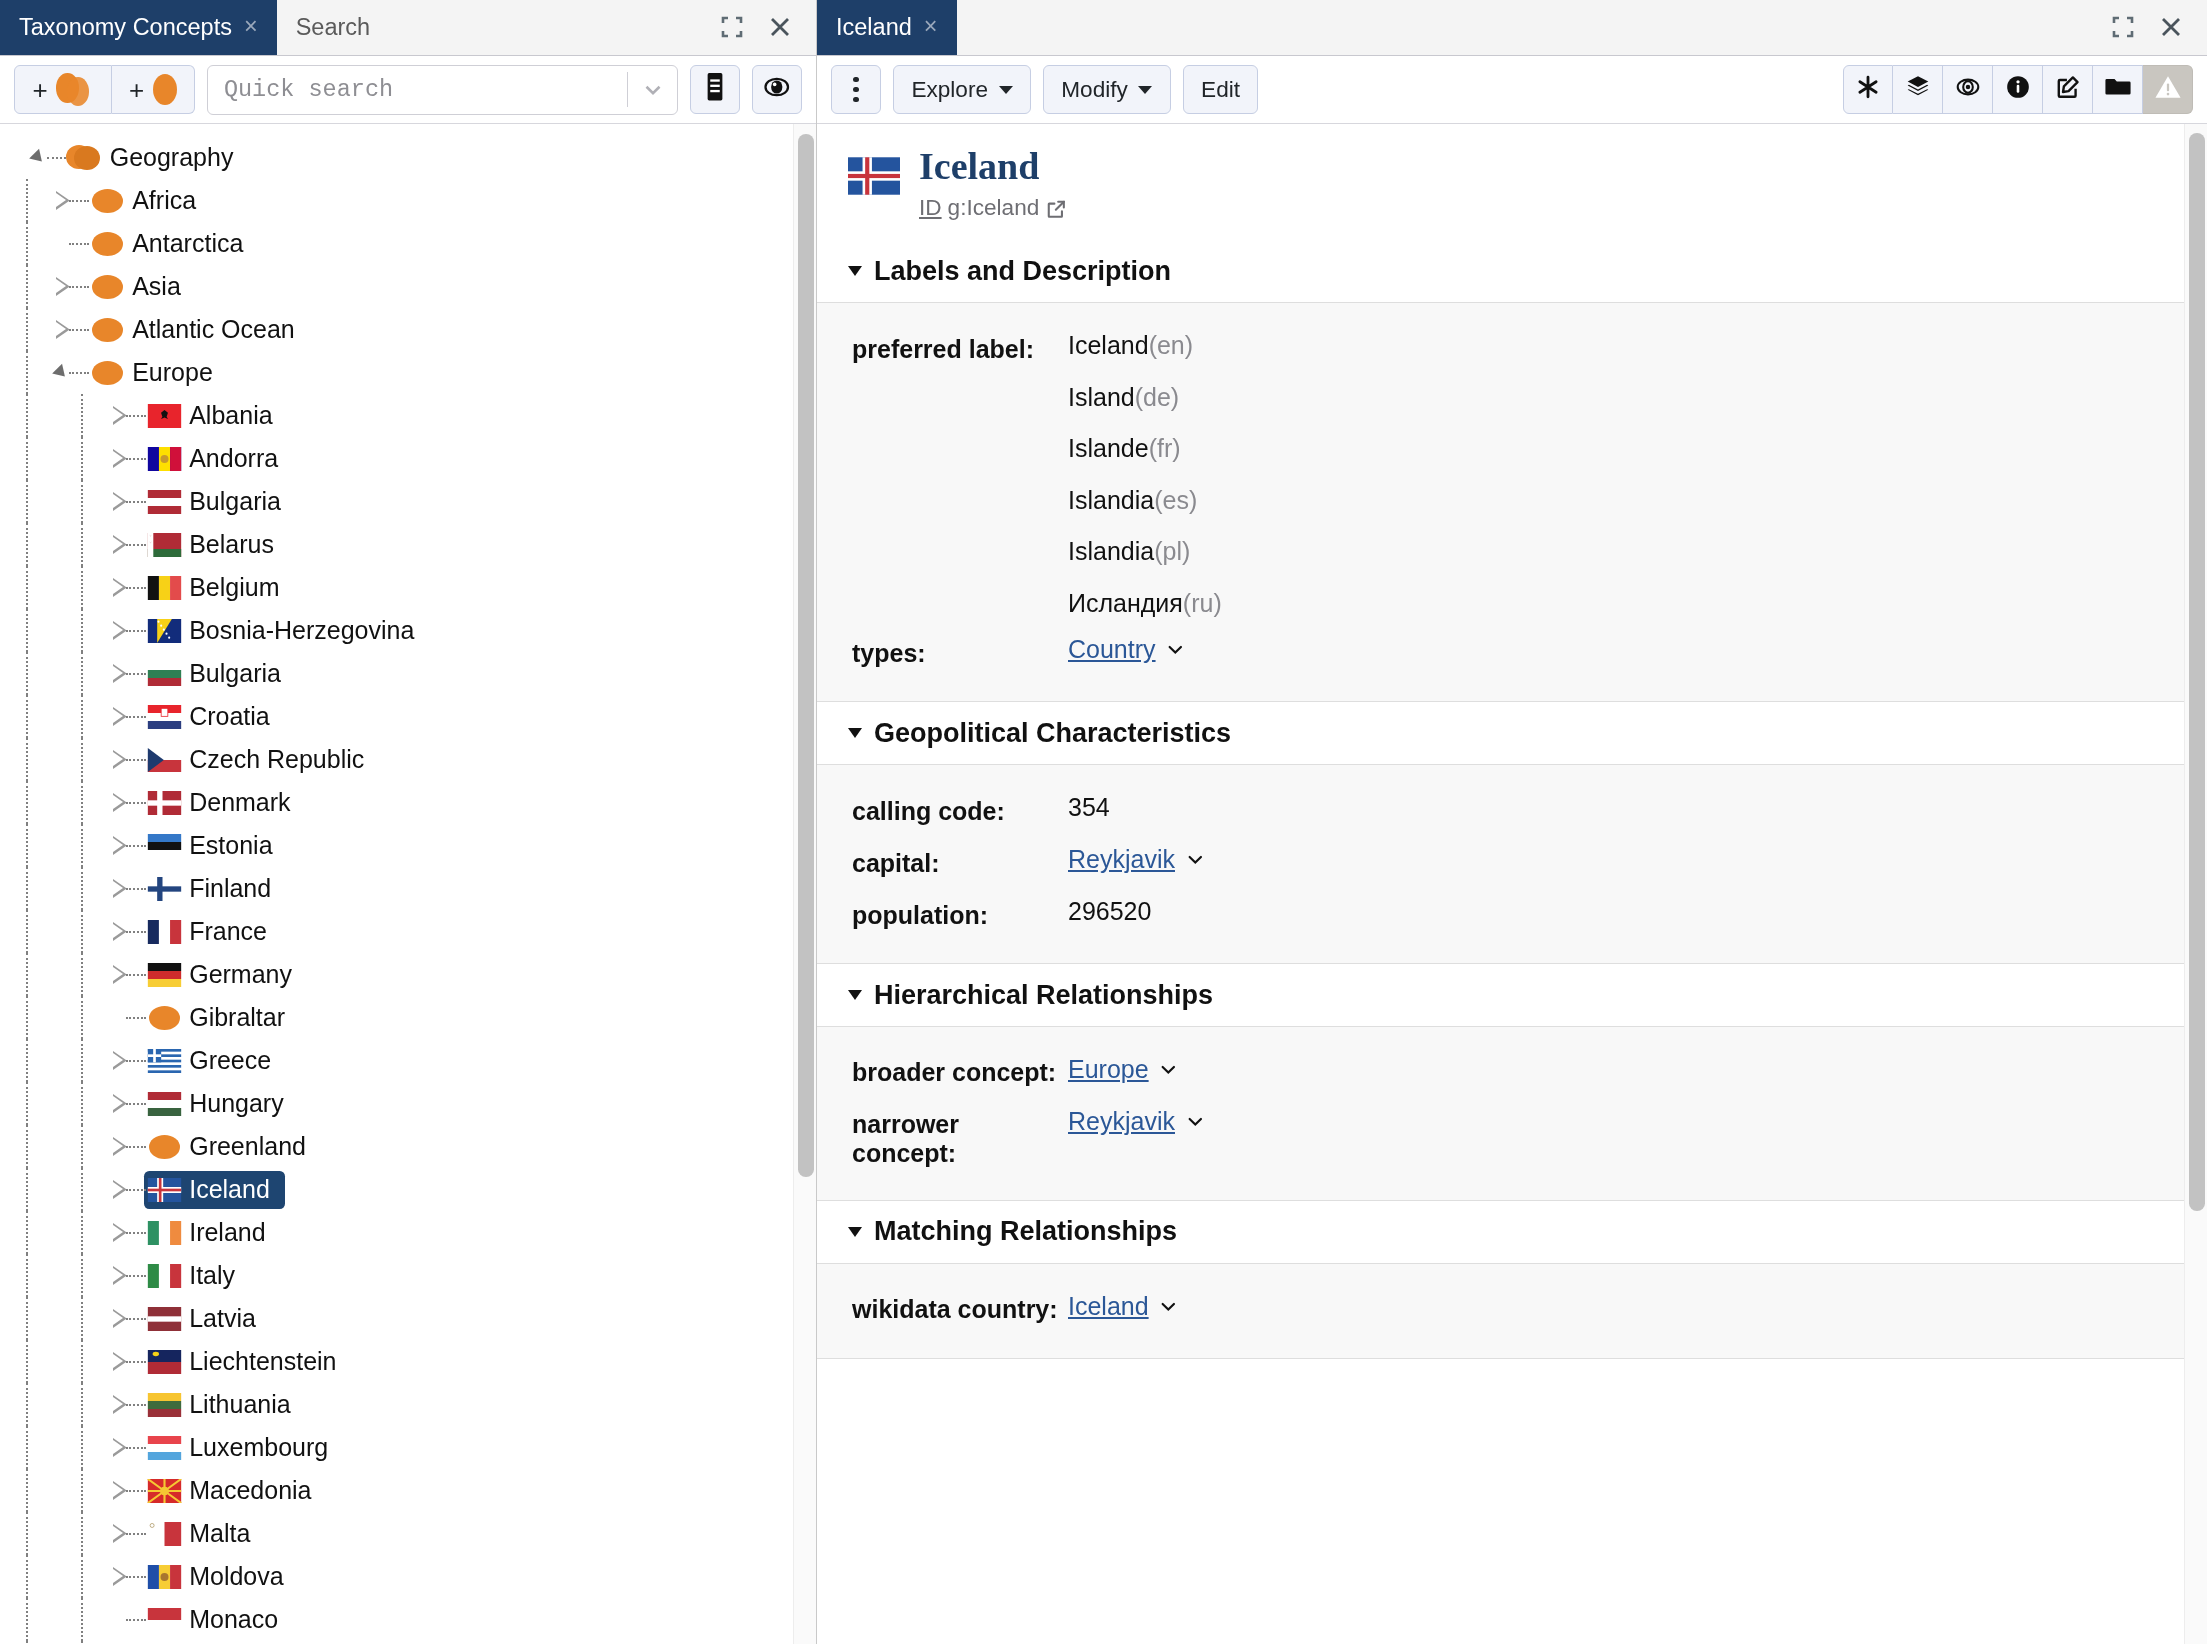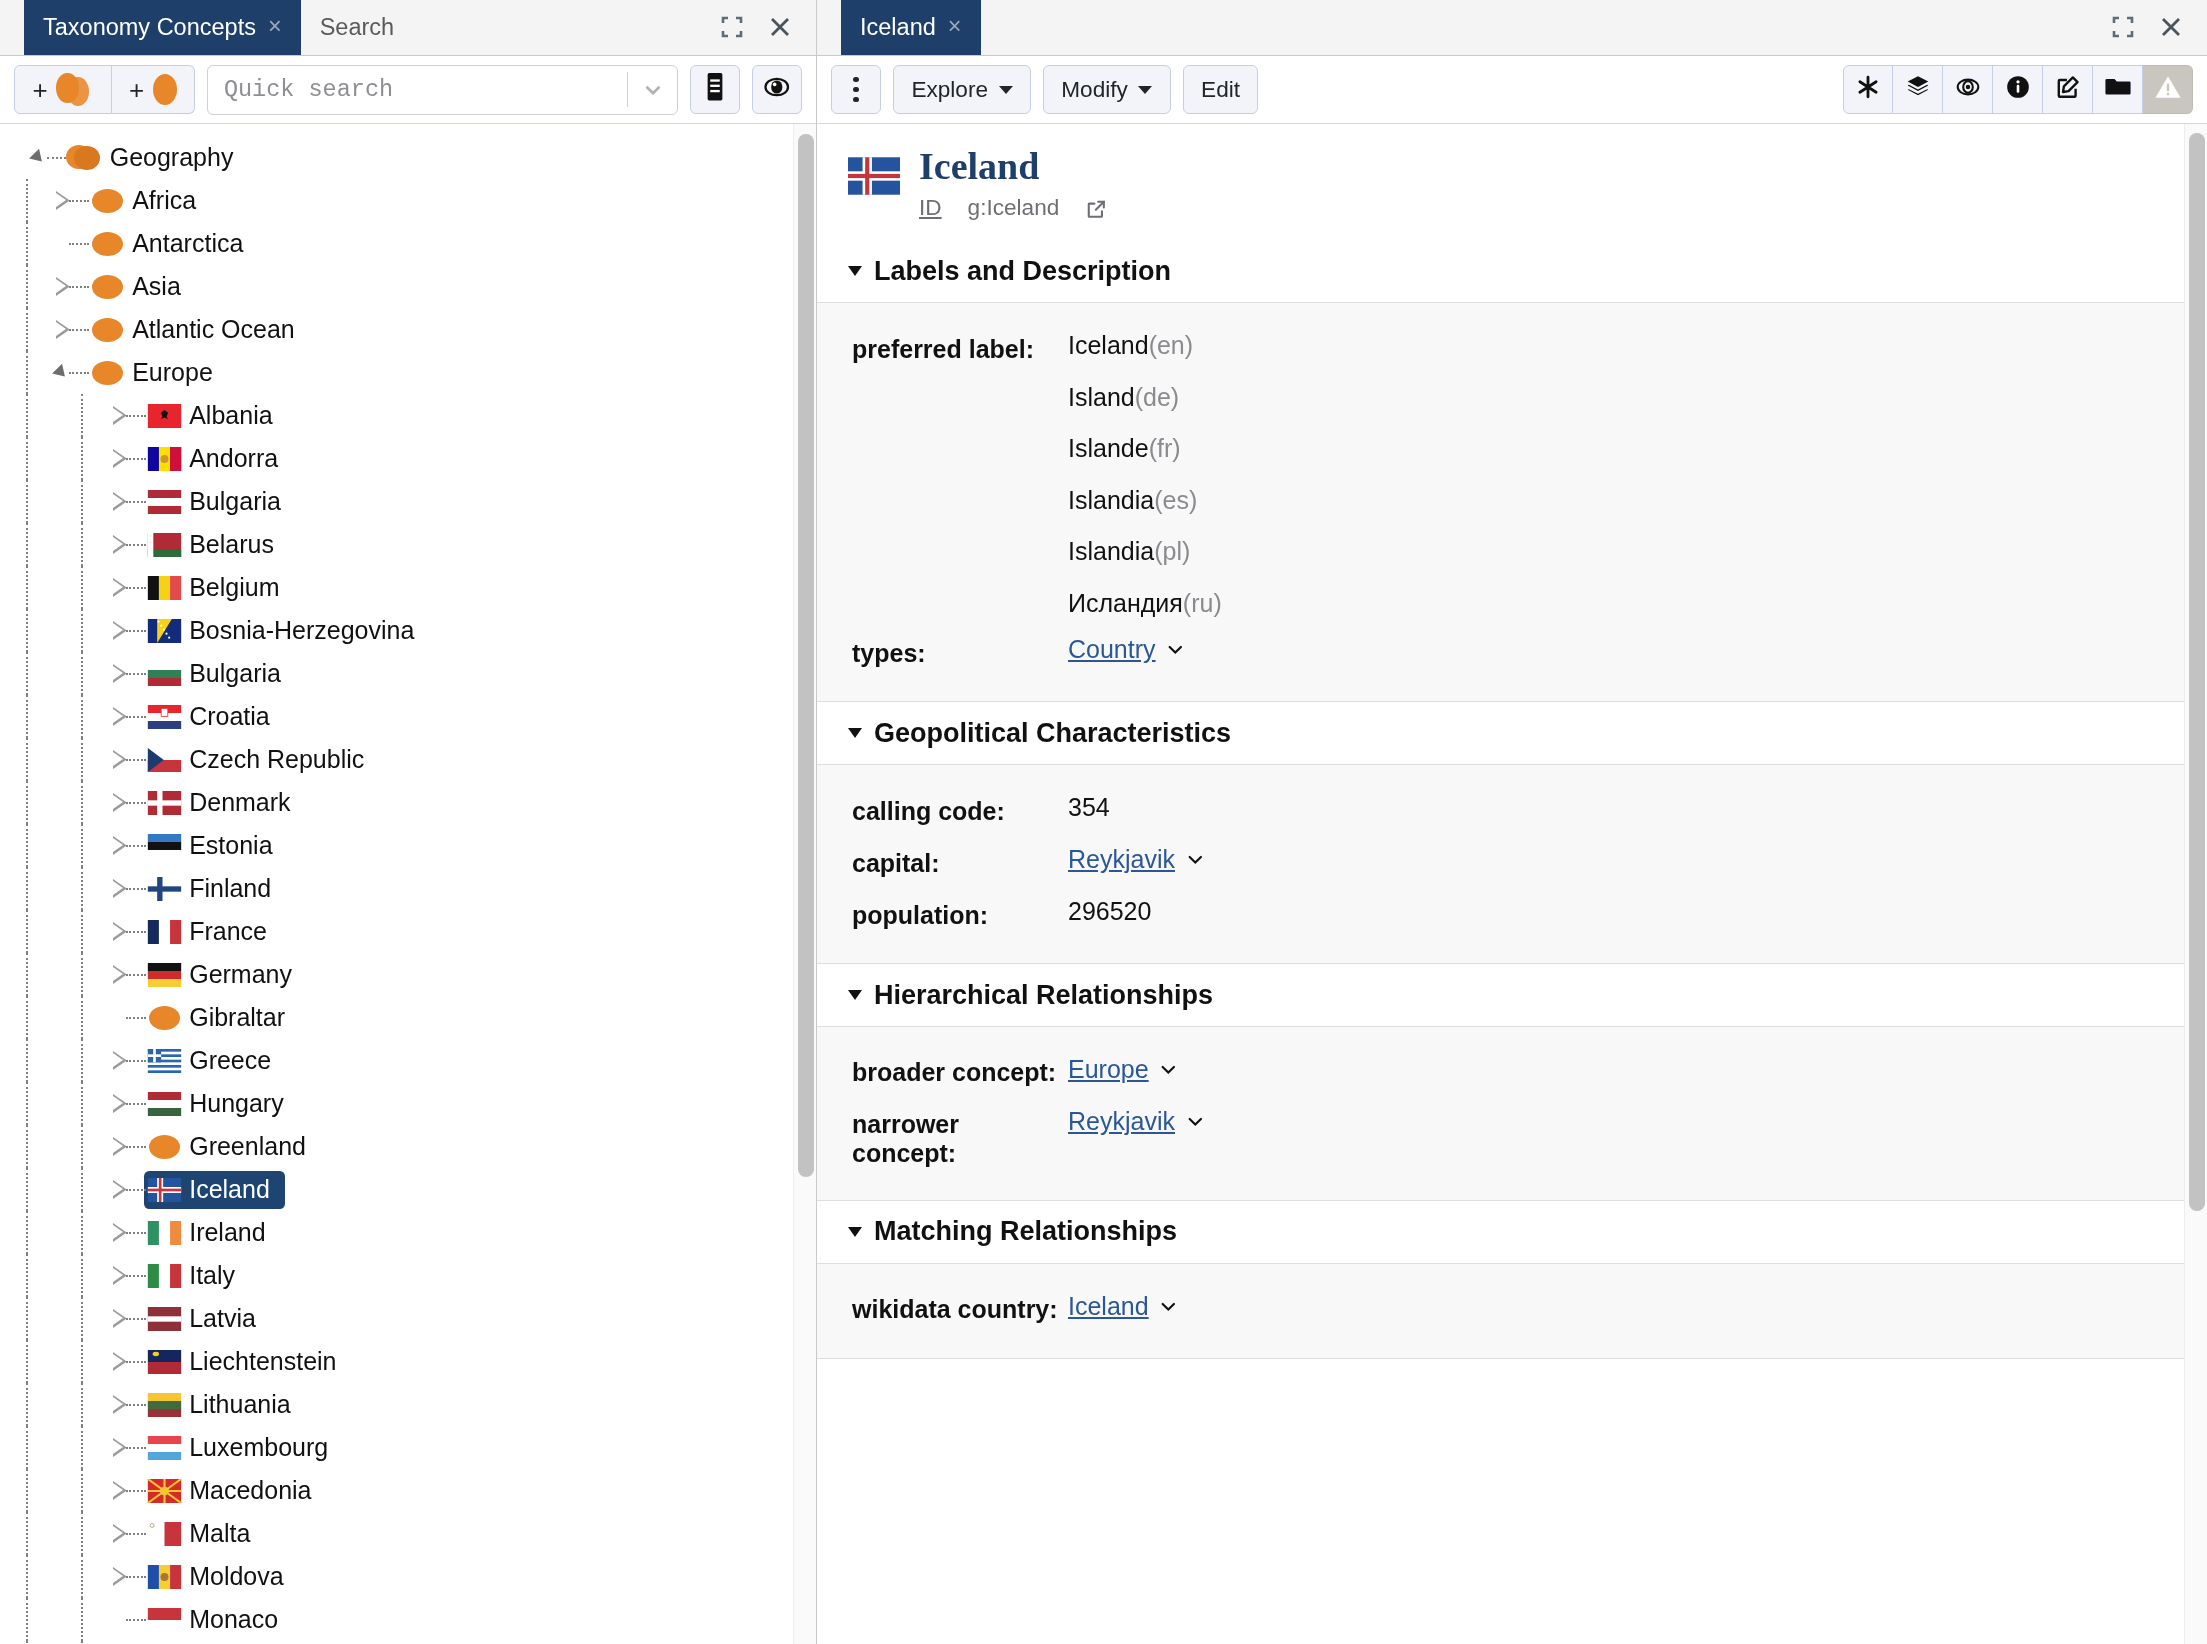--- a/index.html
+++ b/index.html
@@ -29,21 +29,21 @@
   .tab {
     height:56px;
     display:flex; align-items:center; gap:12px;
     padding:0 19px;
     font-size:23.5px;
     color:#5a5a5a;
     background:transparent;
     cursor:pointer;
     white-space:nowrap;
   }
-  .tab.active { background:#1e3f69; color:#fff;margin-left:24px; }
+  .tab.active { background:#1e3f69; color:#fff; }
   .tab .tab-close { color:#8d8d8d; font-size:23.5px; line-height:1; font-weight:400; }
   .tab.active .tab-close { color:#9aa8bb; }
   .tabbar-actions {
     margin-left:auto; display:flex; align-items:center; gap:22.6px;
     padding-right:22.6px; height:56px;
   }
   .tb-ico { width:26px; height:26px; color:#5f6c74; cursor:pointer; display:flex; align-items:center; justify-content:center; }
   .tb-ico svg { display:block; }
 
   
@@ -154,21 +154,21 @@
 
   
   .detail-wrap { flex:1; position:relative; overflow:hidden; background:#fff; }
   .detail { padding:0; }
   .concept-head { display:flex; align-items:flex-start; gap:19px; padding:22.6px 0 19px 31px; }
   .concept-flag { width:52px; height:38px; margin-top:5.2px; }
   .concept-title {
     font-family:"Liberation Serif", serif;
     font-size:38px; font-weight:700; color:#1e3f69; line-height:1.05;
   }
-  .concept-id { margin-top:8.7px; font-size:22.6px; color:#6e6e73; display:flex; align-items:center; gap:26px;}
+  .concept-id { margin-top:8.7px; font-size:22.6px; color:#6e6e73; display:flex; align-items:center; gap:6px;}
   .concept-id .idlab { text-decoration:underline; }
   .ext-ico { width:21px; height:21px; display:inline-block; }
 
   .section-head {
     display:flex; align-items:center; gap:12px;
     padding:15.6px 0 15.6px 31px;
     font-size:27px; font-weight:700; color:#111;
     background:#fff;
     cursor:pointer;
   }

